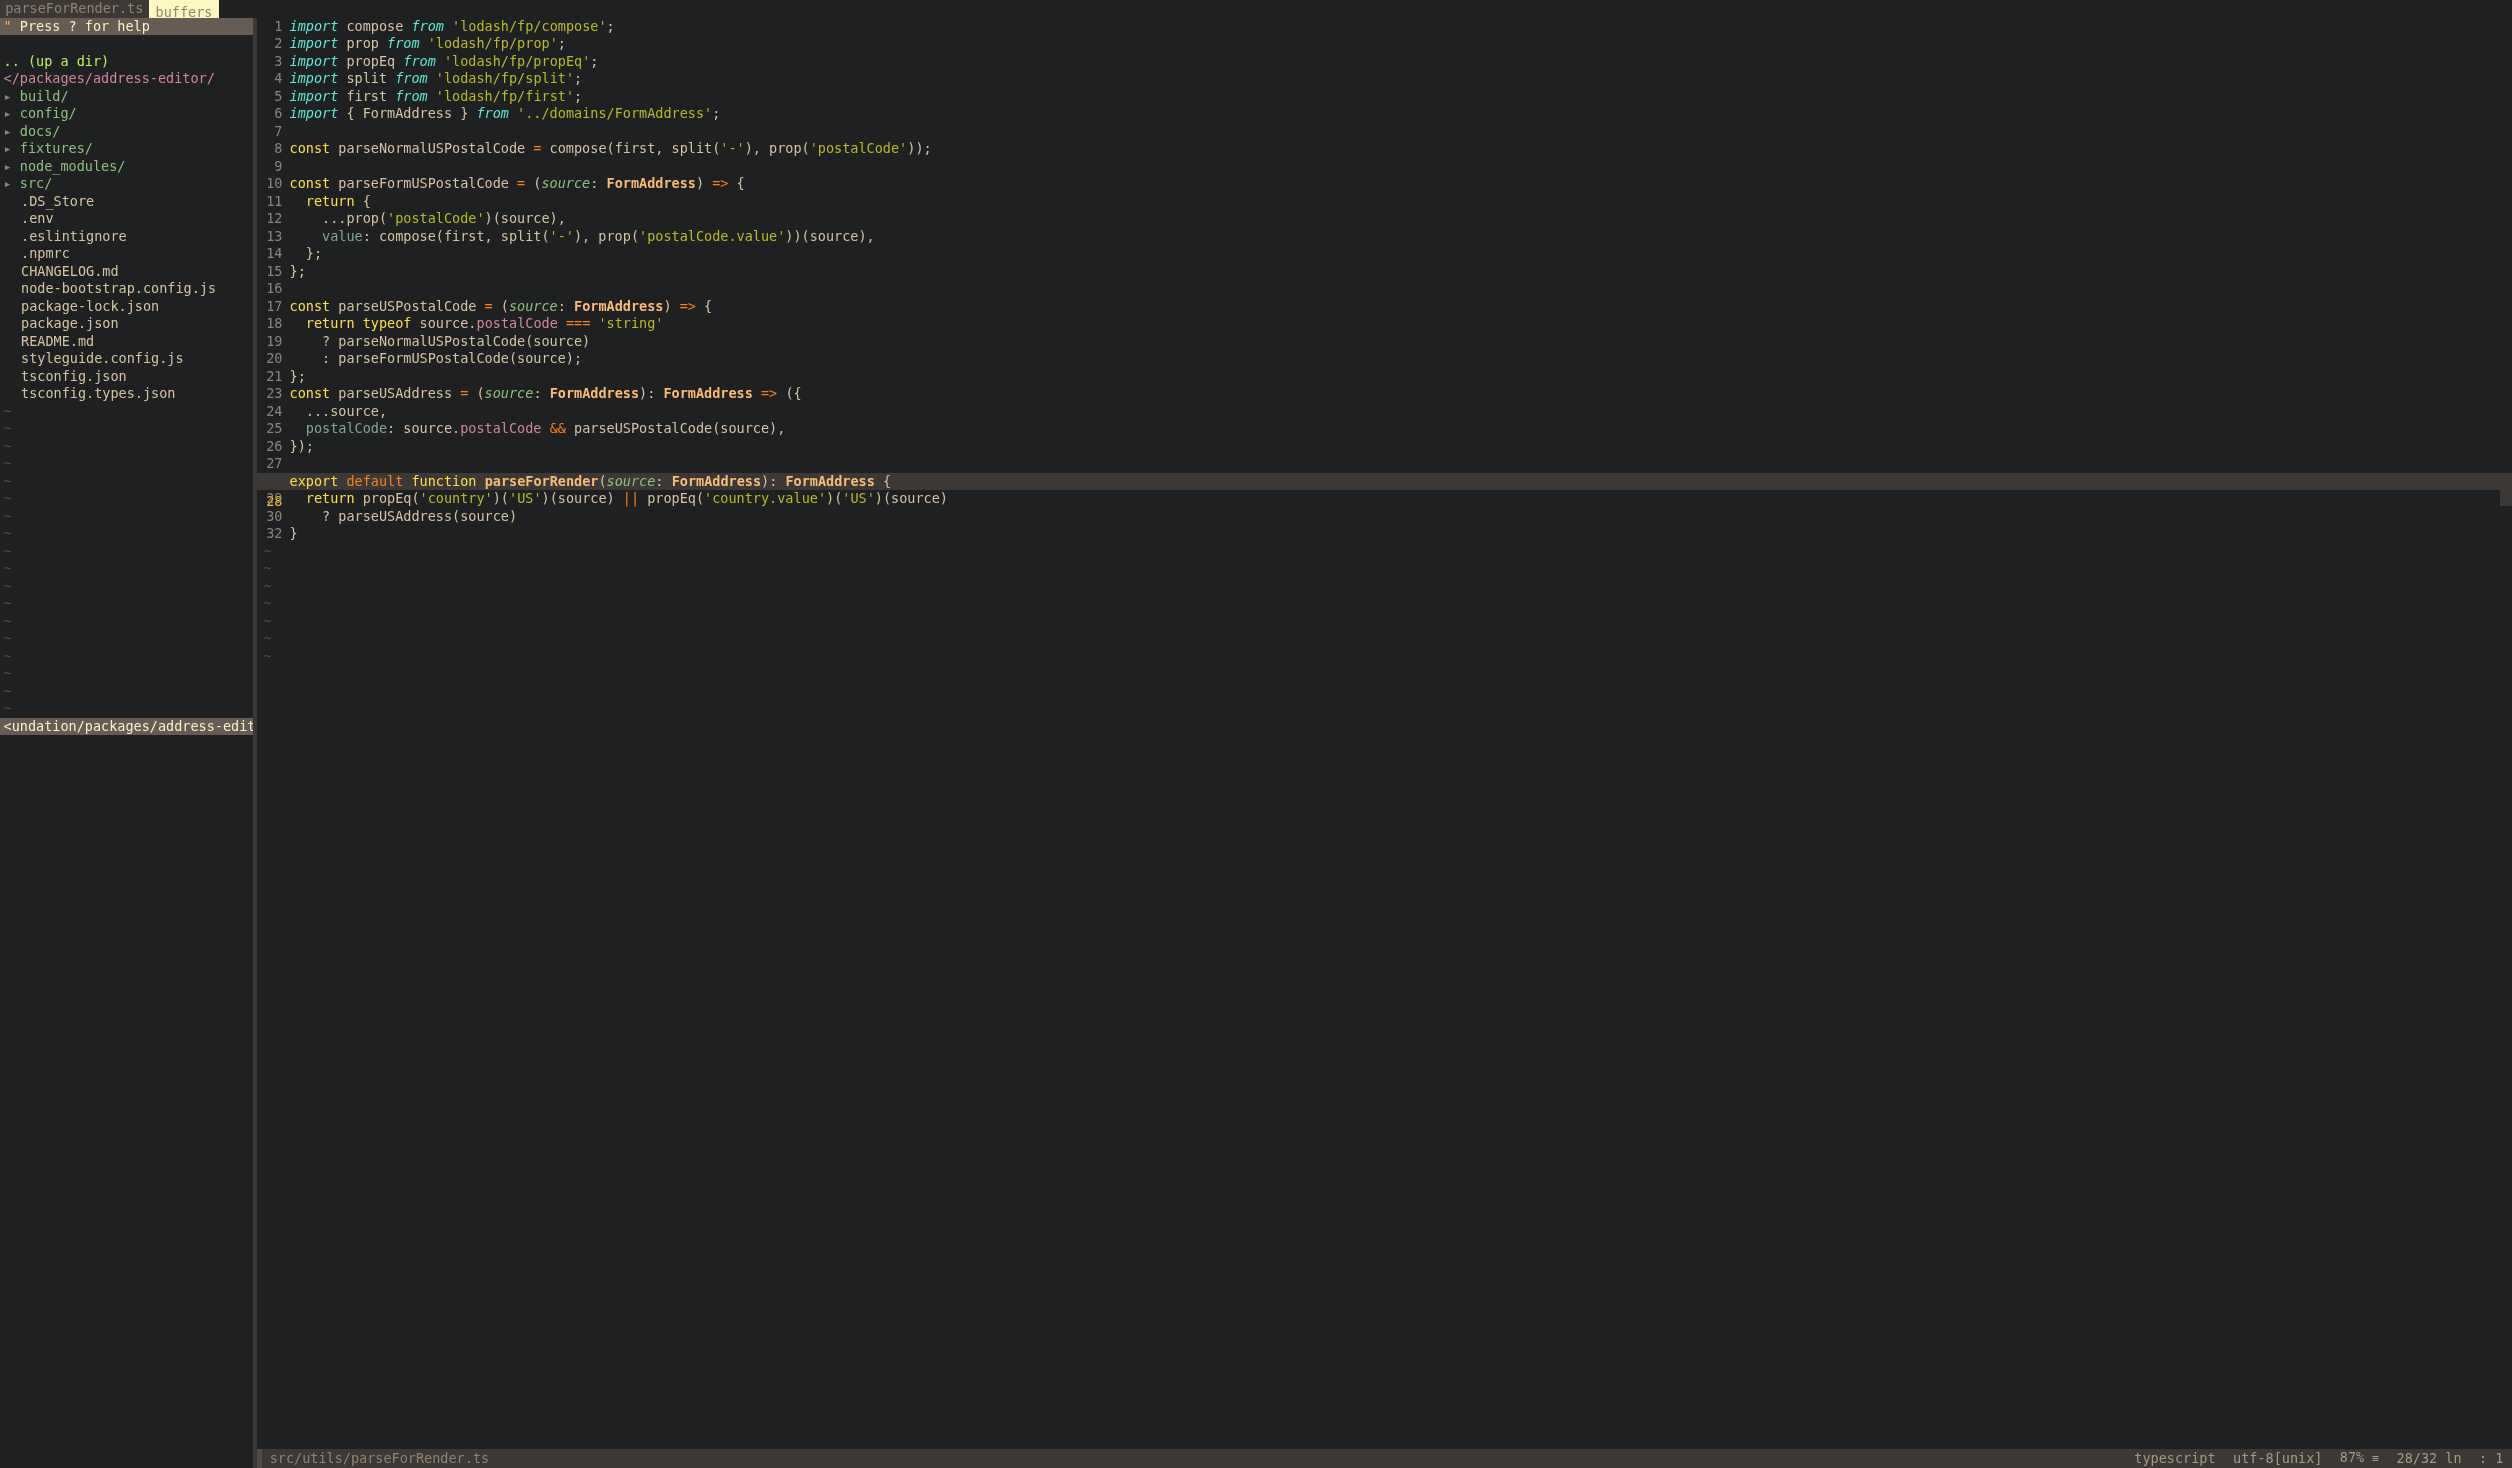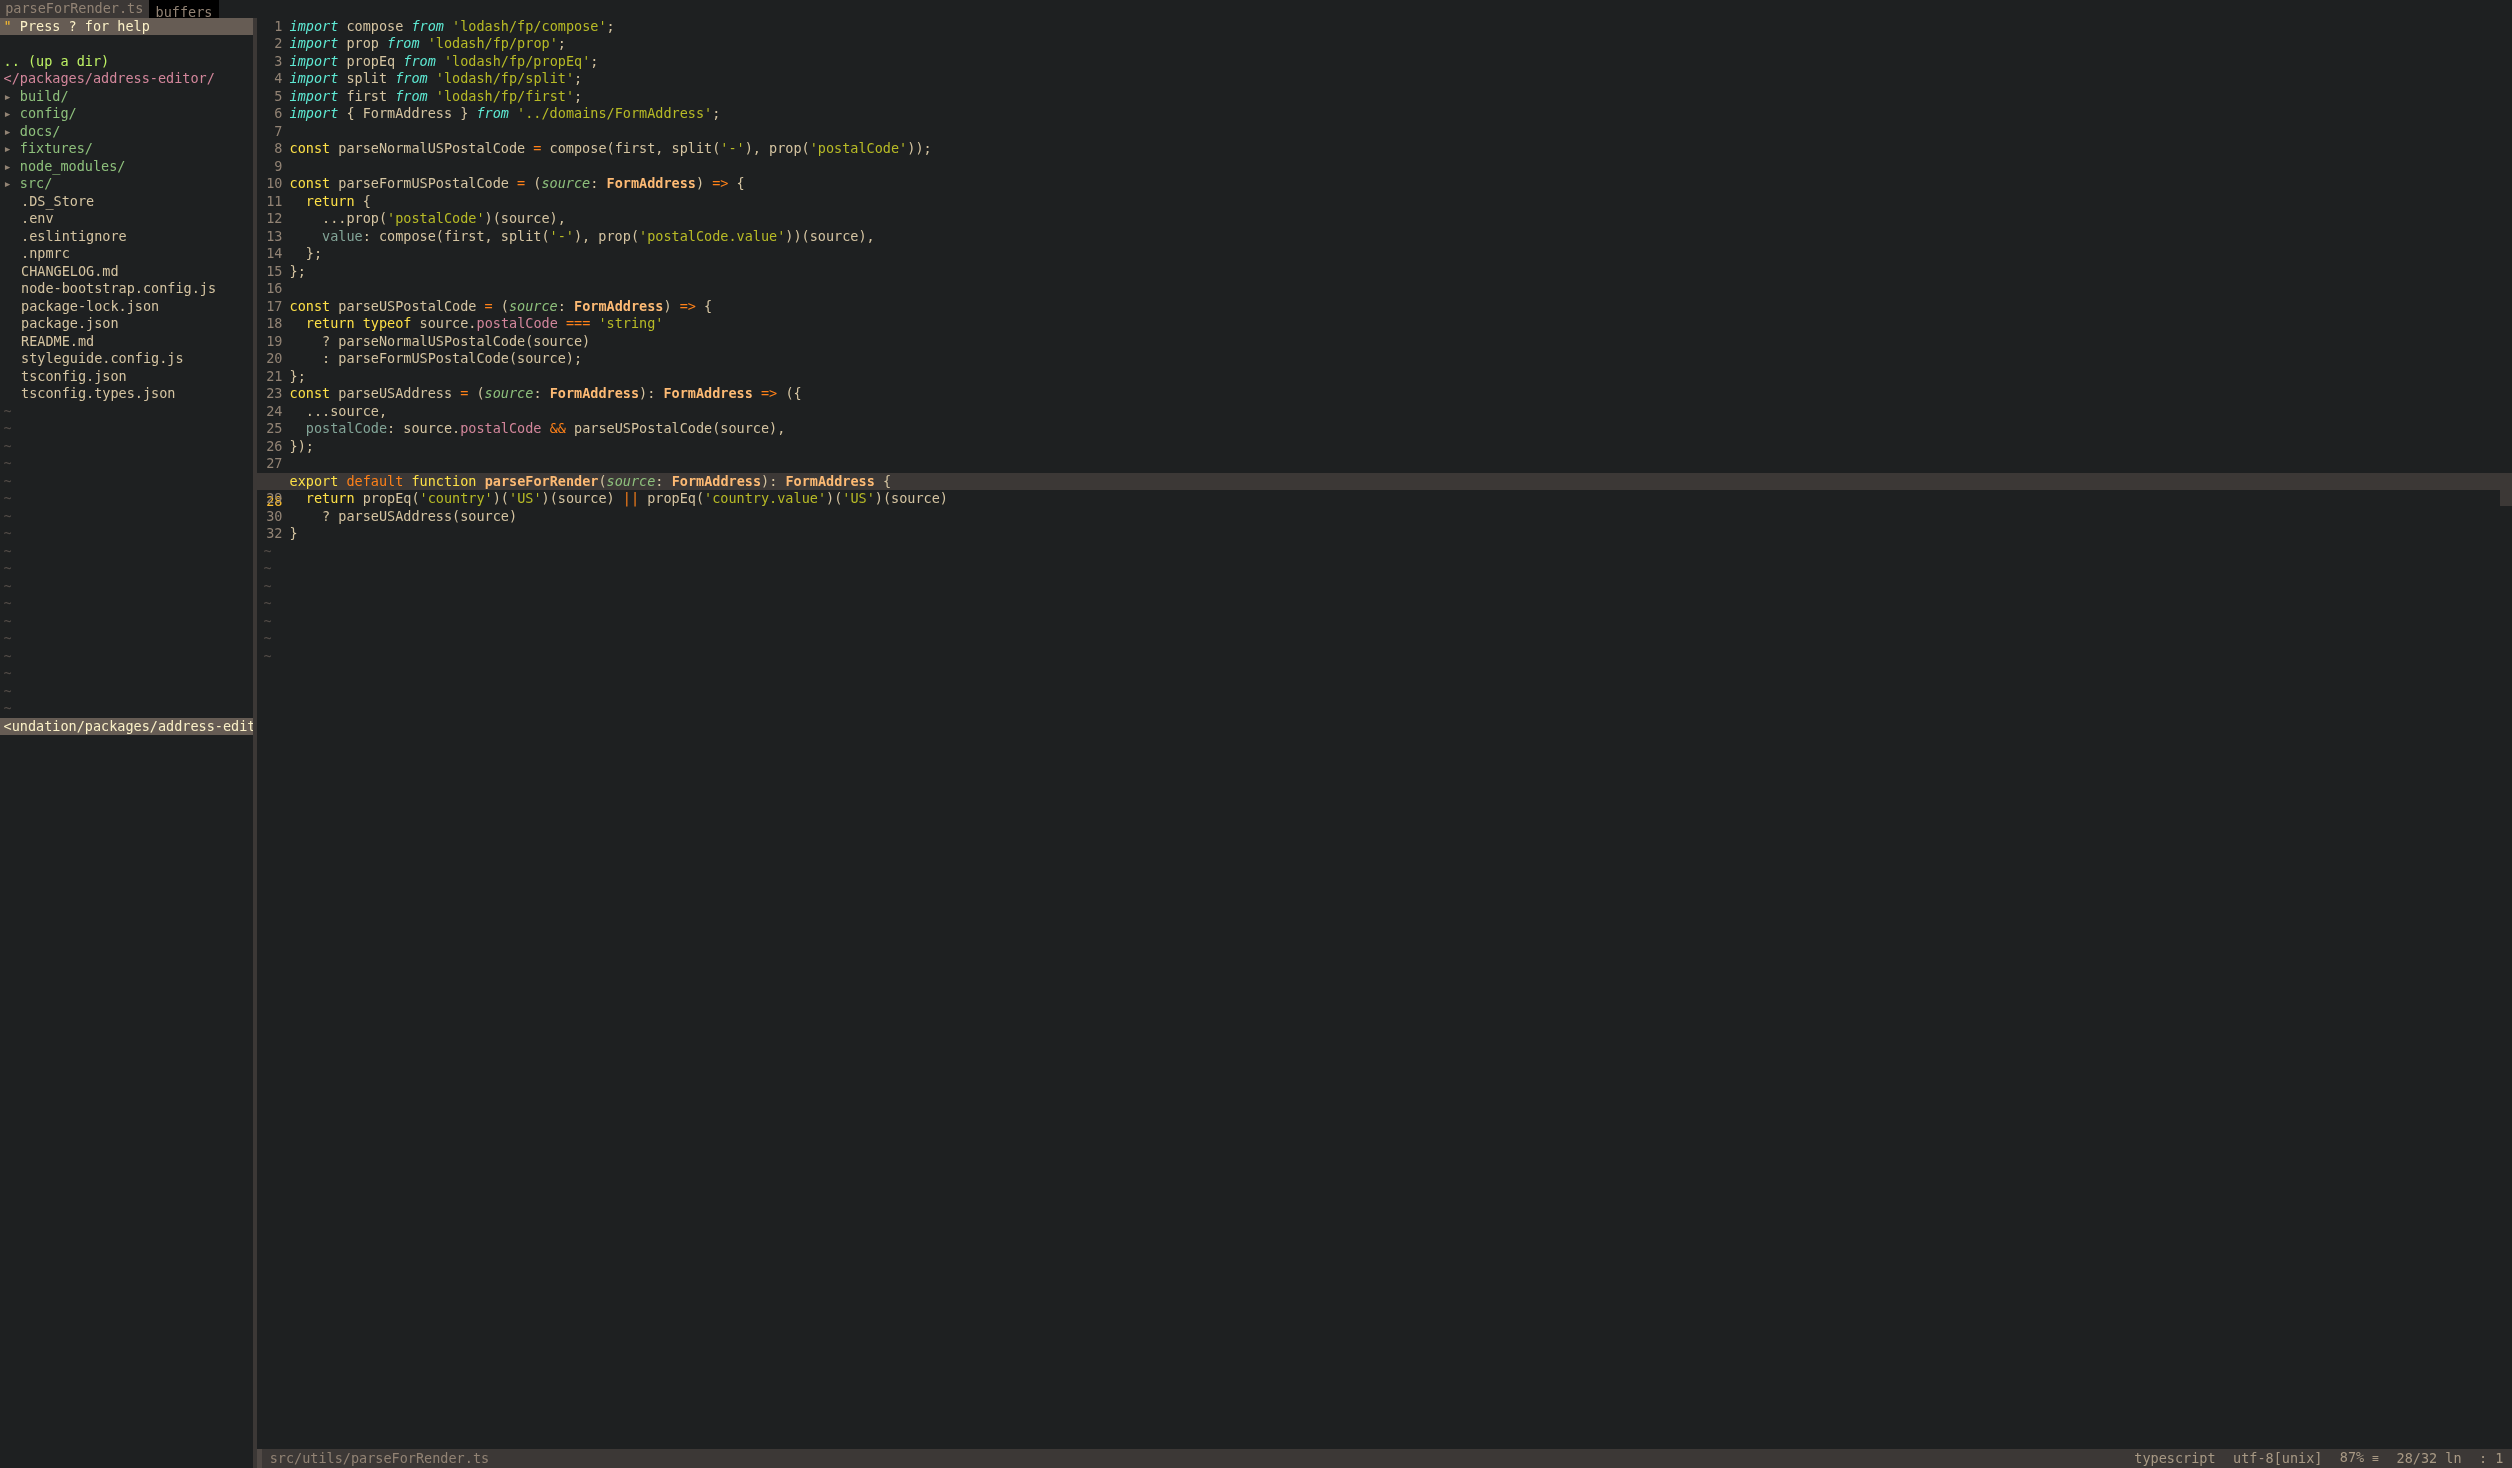--- a/index.html
+++ b/index.html
@@ -18,21 +18,21 @@
   display: flex;
   height: 17.5px;
   background: #1e2021;
 }
 .tab {
   background: #3c3836;
   color: #928374;
   padding: 0 5.2px;
 }
 .buffers-label {
-  background: #000000;
+  background: #fef9c3;
   color: #928374;
   padding: 4px 7px;
 }
 .main {
   display: flex;
   flex: 1;
   min-height: 0;
 }
 
 .sidebar {

